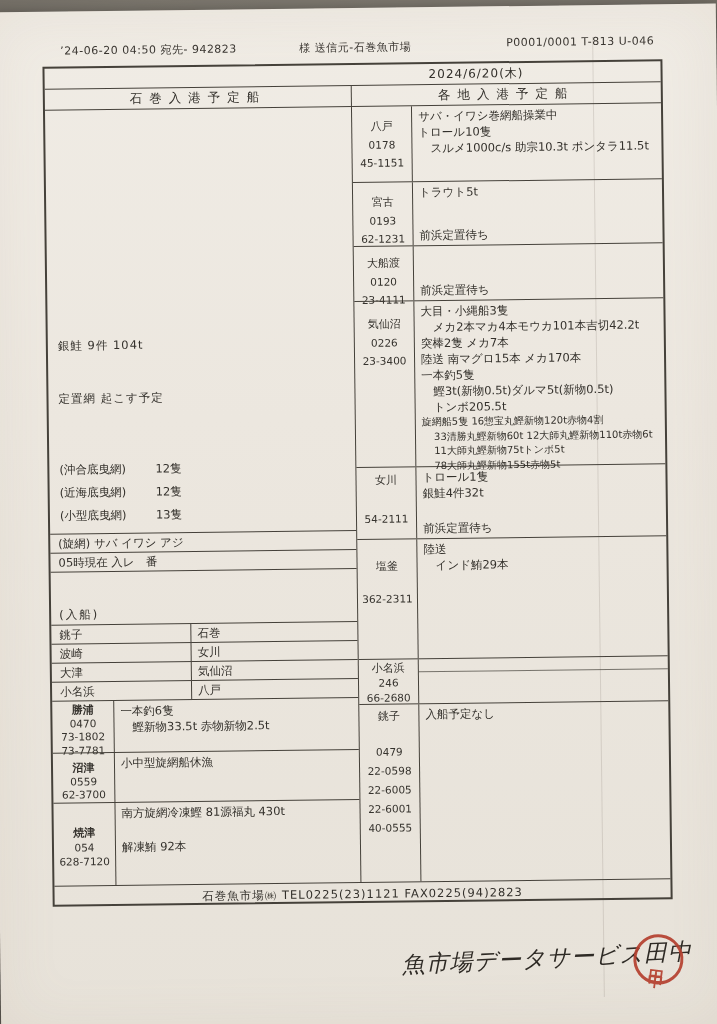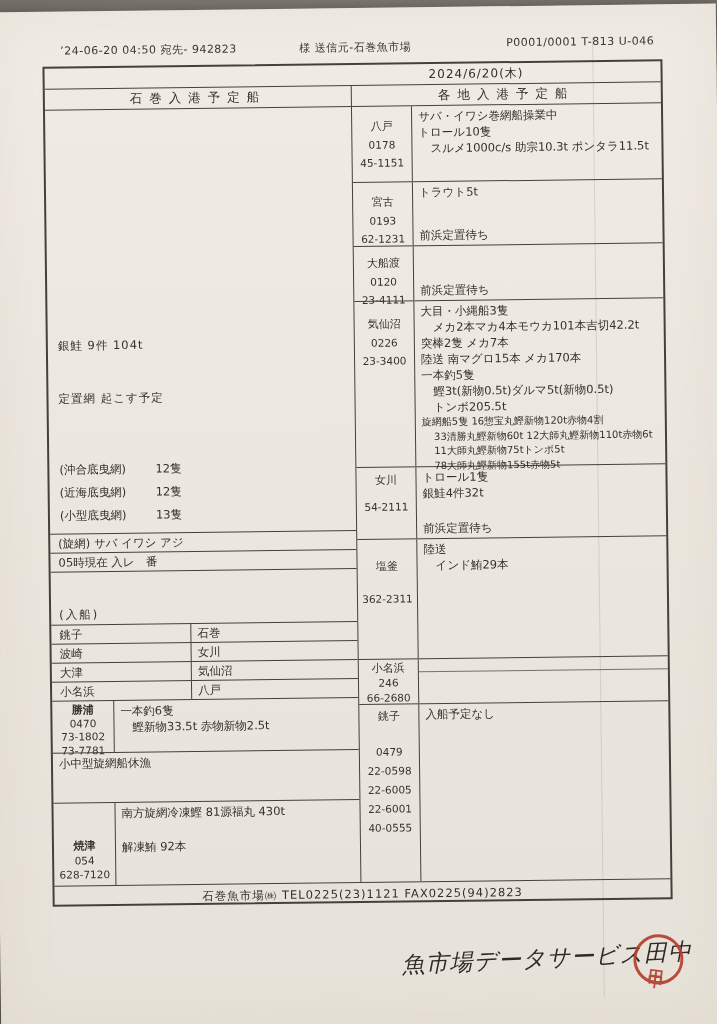--- a/index.html
+++ b/index.html
@@ -151,27 +151,32 @@
             <div>73-1802</div>
             <div>73-7781</div>
           </div>
           <div class="lsec-body">
             <div>一本釣6隻</div>
             <div class="ind">鰹新物33.5t 赤物新物2.5t</div>
           </div>
         </div>
 
         <div class="sec bt" style="height:50px;">
+          <div class="lsec-label" style="padding-top:8px;">
+            <div class="pn">沼津</div>
+            <div>0559</div>
+            <div>62-3700</div>
+          </div>
           <div class="lsec-body">
             <div>小中型旋網船休漁</div>
           </div>
         </div>
 
         <div class="sec bt" style="flex:1;">
-          <div class="lsec-label" style="padding-top:36px;line-height:14px;">
+          <div class="lsec-label" style="padding-top:23px;line-height:14px;">
             <div class="pn">焼津</div>
             <div>054</div>
             <div>628-7120</div>
           </div>
           <div class="lsec-body">
             <div>南方旋網冷凍鰹 81源福丸 430t</div>
             <div style="margin-top:18px;">解凍鮪 92本</div>
           </div>
         </div>
       </div>
@@ -231,21 +236,21 @@
             <div class="rsmall">旋網船5隻  16惣宝丸鰹新物120t赤物4割</div>
             <div class="rsmall ind">33清勝丸鰹新物60t  12大師丸鰹新物110t赤物6t</div>
             <div class="rsmall ind">11大師丸鰹新物75tトンボ5t</div>
             <div class="rsmall ind">78大師丸鰹新物155t赤物5t</div>
           </div>
         </div>
 
         <div class="sec bt" style="height:72px;">
           <div class="rsec-label" style="padding-top:4px;">
             <div class="pn">女川</div>
-            <div style="margin-top:8px;">54-2111</div>
+            <div style="margin-top:20px;">54-2111</div>
           </div>
           <div class="rsec-body">
             <div>トロール1隻</div>
             <div>銀鮭4件32t</div>
             <div class="bottomline">前浜定置待ち</div>
           </div>
         </div>
 
         <div class="sec bt" style="height:120px;">
           <div class="rsec-label" style="padding-top:18px;">

